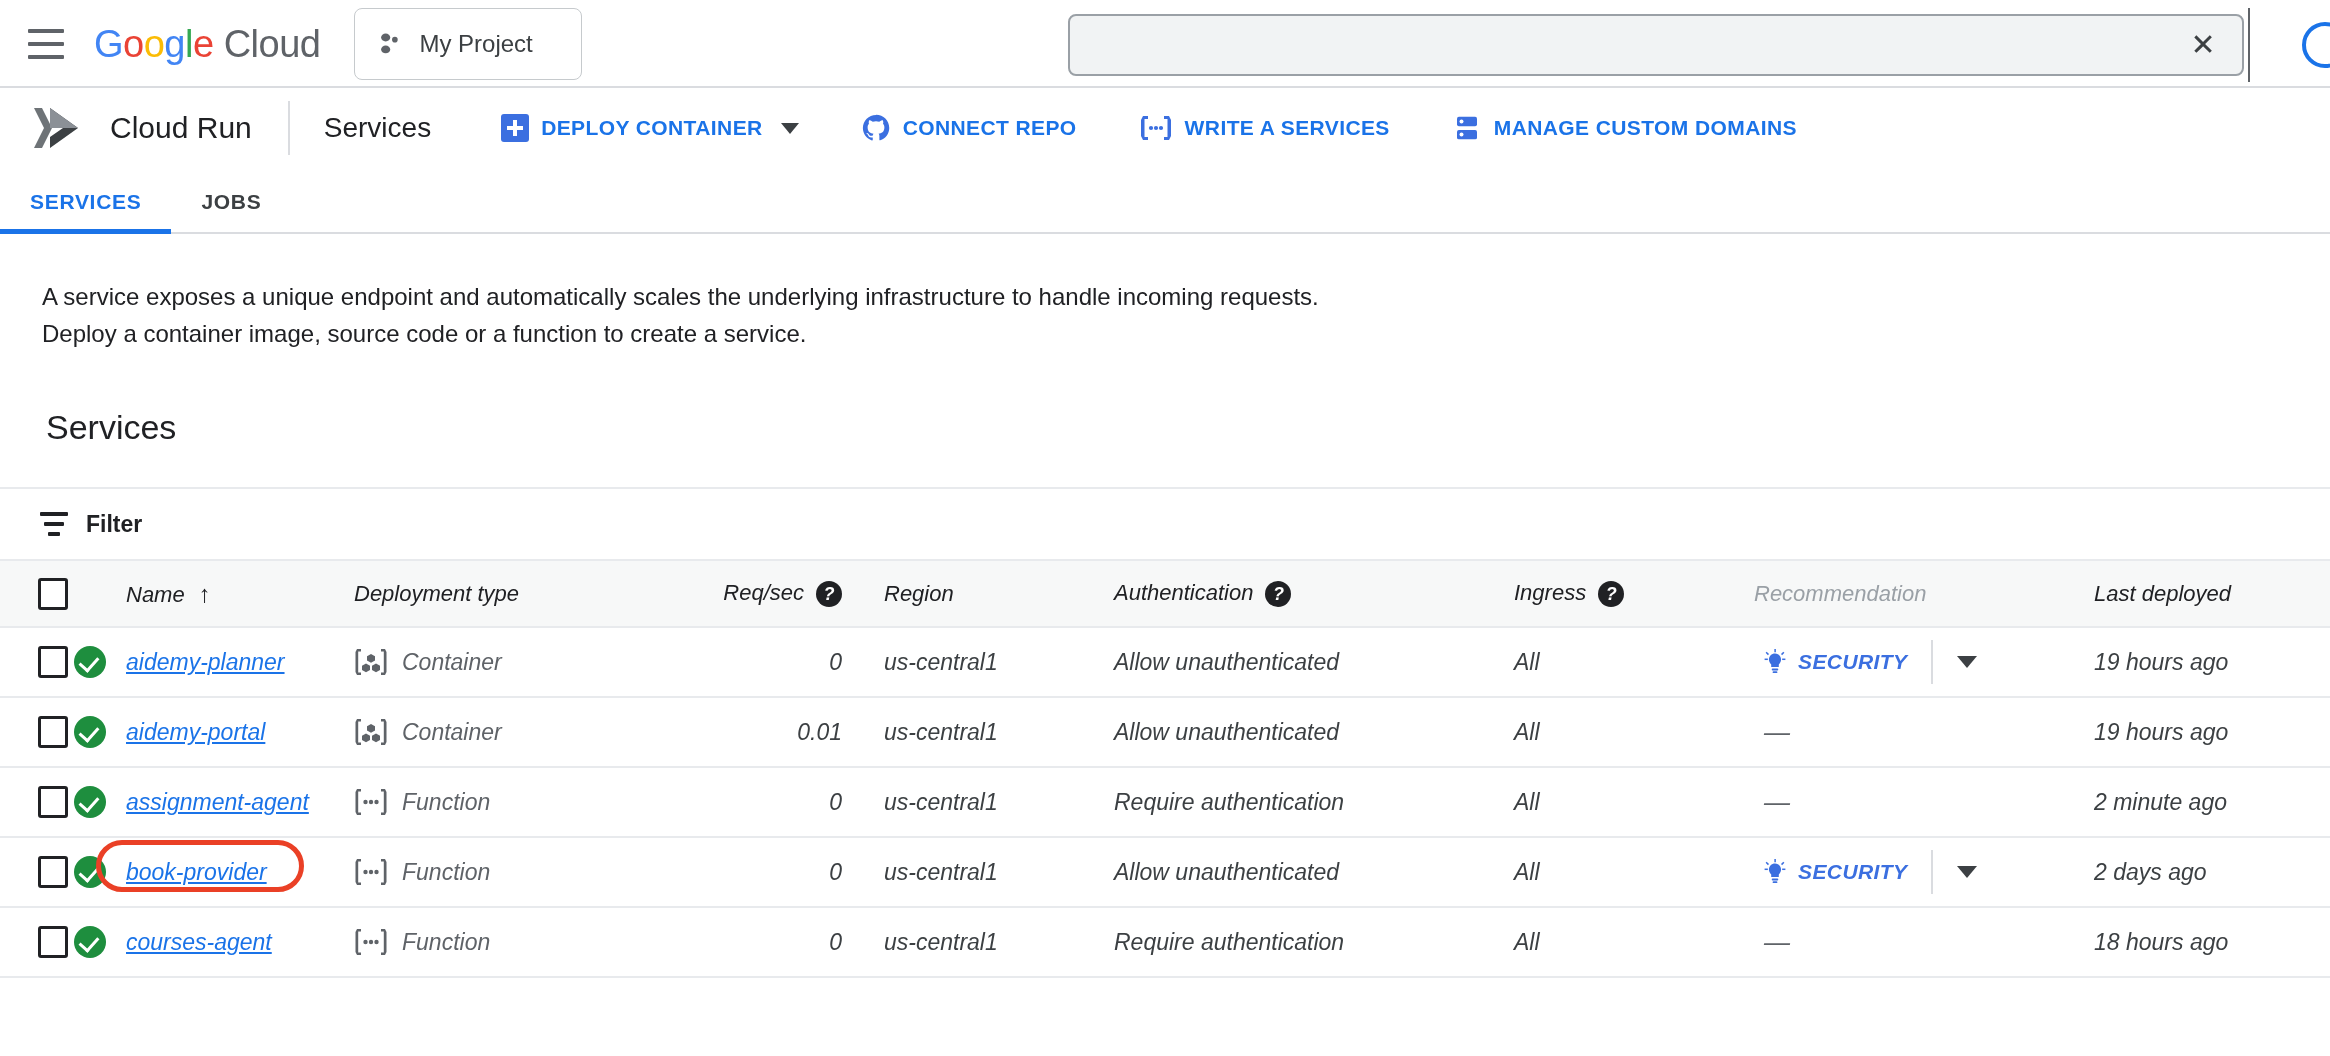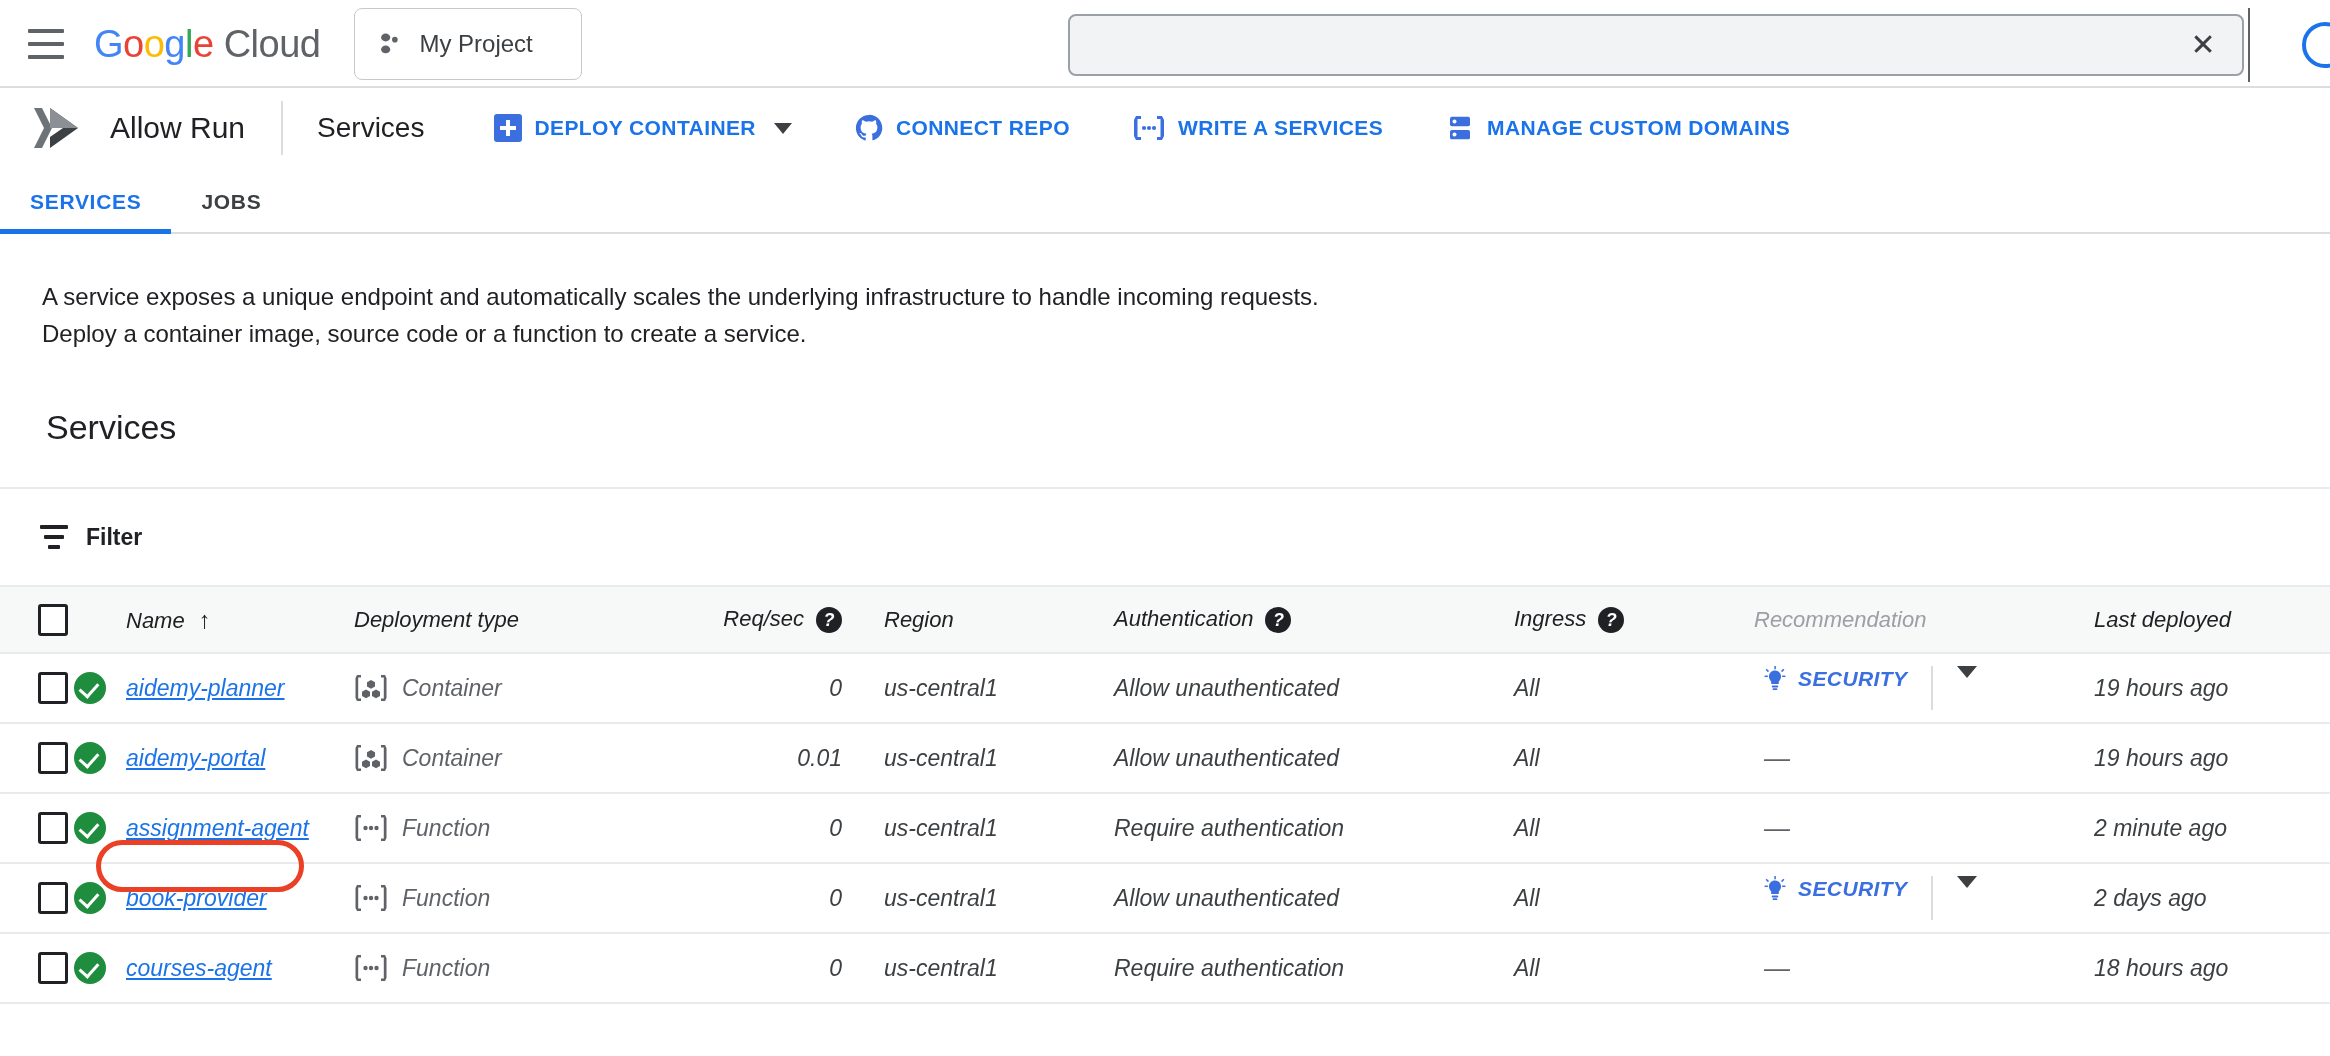--- a/index.html
+++ b/index.html
@@ -153,21 +153,21 @@
     padding: 44px 0 0 42px;
     font-size: 24px; color: #202124; line-height: 1.55;
   }
   .section-title {
     padding: 56px 0 0 46px;
     font-size: 34px; color: #202124;
   }
   .section-rule { margin-top: 40px; height: 2px; background: #e8eaed; }
 
   .filterbar {
-    height: 98px; display: flex; align-items: center;
+    height: 72px; display: flex; align-items: center;
     padding-left: 40px; gap: 18px;
     border-bottom: 2px solid #e8eaed;
   }
   .filter-icon { width: 28px; height: 24px; display:flex; flex-direction: column; justify-content: space-between; }
   .filter-icon i { display:block; height: 4px; background:#202124; border-radius:1px; }
   .filter-icon i:nth-child(1){ width: 28px; }
   .filter-icon i:nth-child(2){ width: 20px; margin-left:4px; }
   .filter-icon i:nth-child(3){ width: 12px; margin-left:8px; }
   .filter-label { font-size: 23px; font-weight: bold; color: #202124; }
   .filter-input {
@@ -226,21 +226,21 @@
   }
 
   .svc-link {
     color: #1a73e8; text-decoration: underline; cursor: pointer;
     font-size: 23px; white-space: nowrap;
   }
 
   .type-cell { display: flex; align-items: center; gap: 14px; color: #5f6368; }
   .type-icon { width: 34px; height: 30px; flex: none; }
 
-  .reco-cell { display: flex; align-items: flex-start; padding-left: 8px; }
+  .reco-cell { display: flex; align-items: center; padding-left: 8px; }
   .sec-badge {
     display: flex; align-items: center; gap: 10px;
     color: #3b6fe0; font-size: 21px; font-weight: bold; letter-spacing: 0.4px;
     cursor: pointer;
   }
   .bulb { width: 26px; height: 26px; flex:none; }
   .sec-sep { width: 2px; height: 44px; background: #dadce0; margin: 0 24px; }
   .sec-caret {
     width: 0; height: 0;
     border-left: 10px solid transparent;
@@ -296,21 +296,21 @@
     <div class="right-circle"></div>
     <div class="topbar-bottom-line"></div>
   </div>
 
   <div class="productbar">
     <svg class="run-logo" viewBox="0 0 54 46">
       <path d="M4 3 L14 23 L4 43 L12 43 L22 23 L12 3 Z" fill="#6e7377"></path>
       <path d="M20 3 L48 23 L20 43 L20 32 L33 23 L20 14 Z" fill="#3c4043"></path>
       <path d="M20 3 L48 23 L20 23 Z" fill="#8b9096"></path>
     </svg>
-    <div class="product-title">Allow Run</div>
+    <div class="product-title">Cloud Run</div>
     <div class="vdiv"></div>
     <div class="page-kind">Services</div>
 
     <div class="tb-btn">
       <span class="plus-sq"></span>
       <span>DEPLOY CONTAINER</span>
       <span class="caret-down"></span>
     </div>
 
     <div class="tb-btn">

